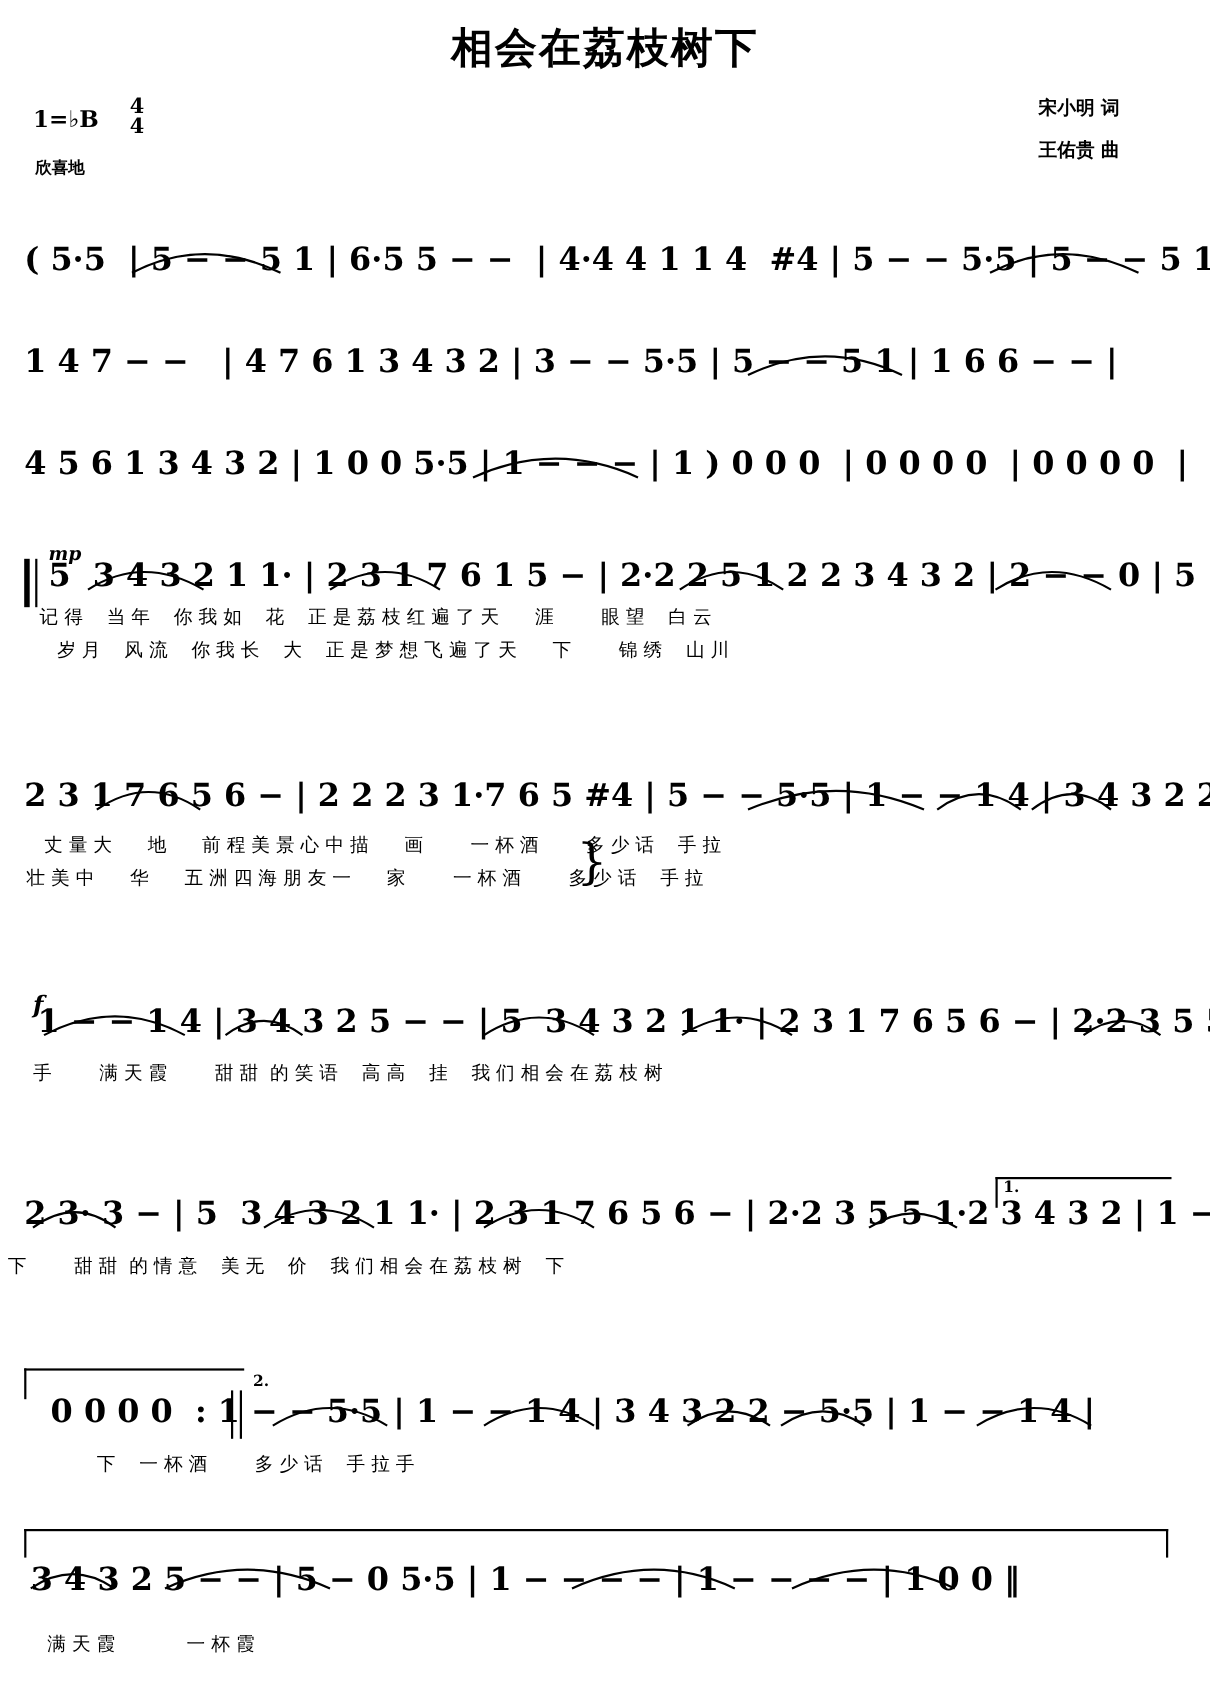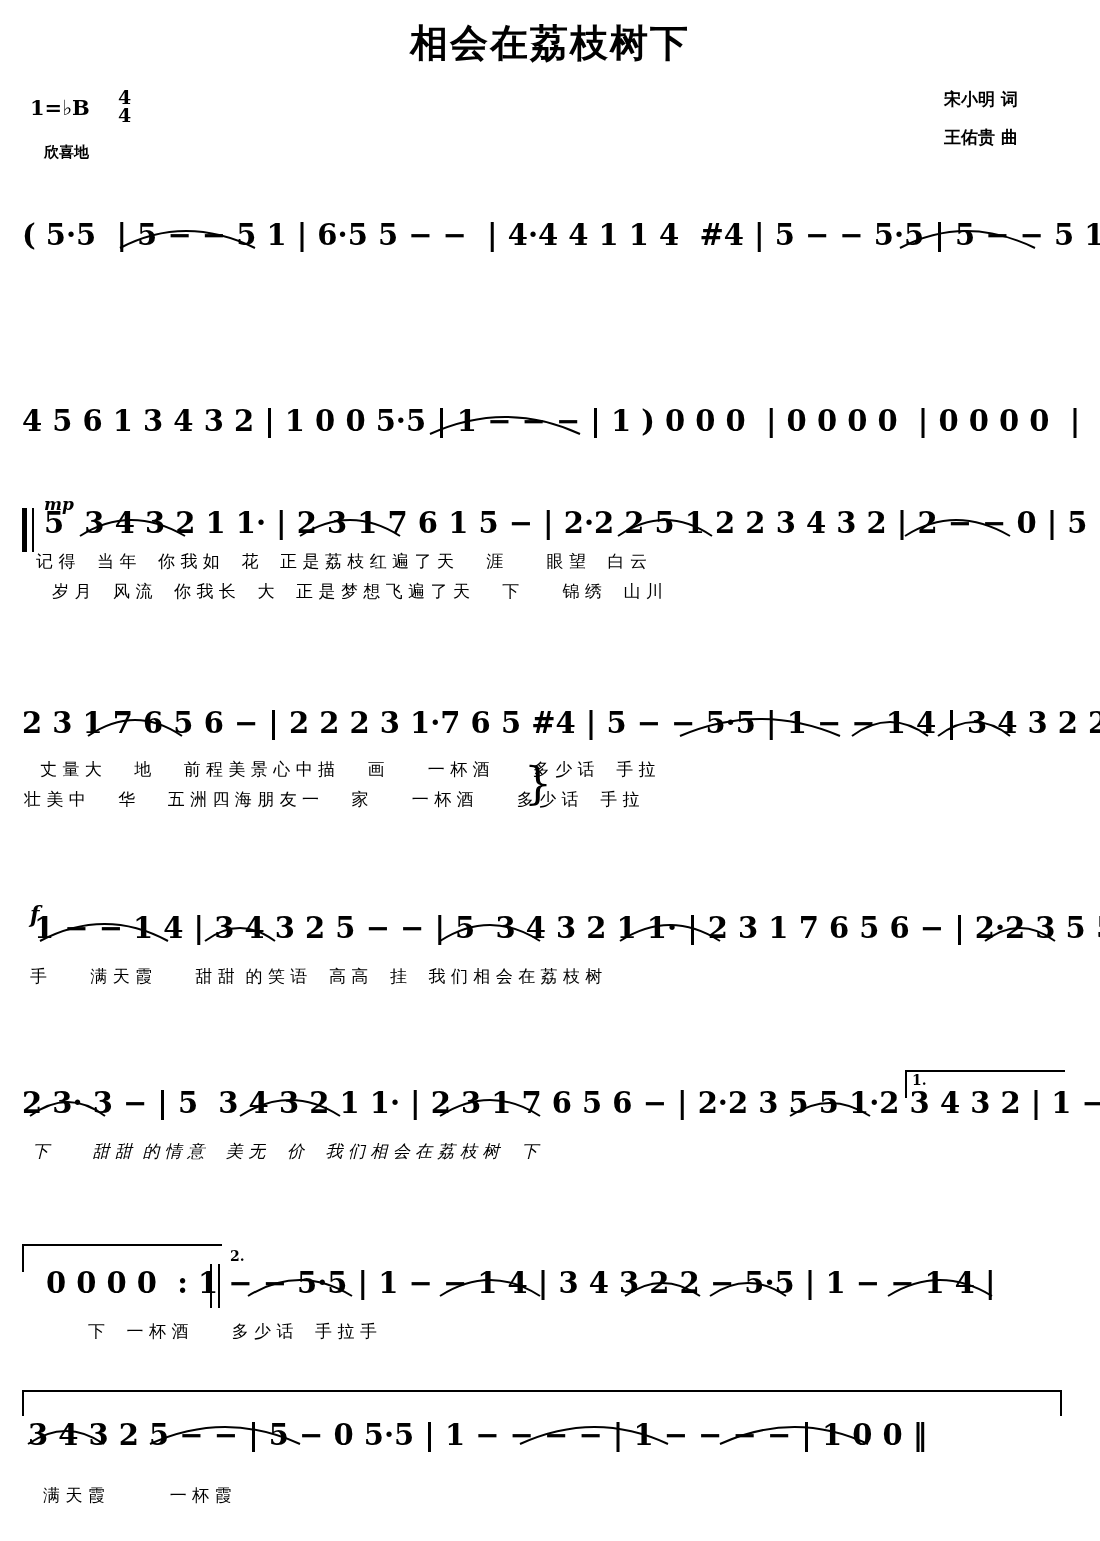--- a/index.html
+++ b/index.html
@@ -35,21 +35,21 @@
     font-family:"DejaVu Serif", serif;
   }
   .meter{
     position:absolute;left:118px;top:88px;
     font-size:19px;font-weight:bold;
     text-align:center;line-height:18px;
     font-family:"DejaVu Serif", serif;
   }
   .meter .den{border-top:0px solid #000;display:block;}
   .mood{
-    position:absolute;left:44px;top:143px;
+    position:absolute;left:32px;top:143px;
     font-size:15px;font-weight:bold;
     font-family:"DejaVu Serif", serif;
   }
 
   
   .system{position:absolute;left:0;width:1100px;}
   .notes{
     position:relative;
     font-family:"DejaVu Serif", serif;
     font-size:29px;font-weight:bold;
@@ -107,20 +107,26 @@
   <div class="mood">欣喜地</div>
 
   <div class="system" style="top:212px;">
     <svg class="slurs" width="1100" height="60">
       <path d="M120,36 Q185,2 255,36" stroke="#000" stroke-width="2" fill="none"></path>
       <path d="M900,36 Q965,2 1035,36" stroke="#000" stroke-width="2" fill="none"></path>
     </svg>
     <div class="notes" style="padding-left:22px;">( 5·5  | 5 − − 5 1 | 6·5 5 − −  | 4·4 4 1 1 4  #4 | 5 − − 5·5 | 5 − − 5 1 |</div>
   </div>
 
+  <div class="system" style="top:305px;">
+    <svg class="slurs" width="1100" height="60">
+      <path d="M680,36 Q750,2 820,36" stroke="#000" stroke-width="2" fill="none"></path>
+    </svg>
+    <div class="notes" style="padding-left:22px;">1 4 7 − −   | 4 7 6 1 3 4 3 2 | 3 − − 5·5 | 5 − − 5 1 | 1 6 6 − − |</div>
+  </div>
 
   <div class="system" style="top:398px;">
     <svg class="slurs" width="1100" height="60">
       <path d="M430,36 Q505,2 580,36" stroke="#000" stroke-width="2" fill="none"></path>
     </svg>
     <div class="notes" style="padding-left:22px;">4 5 6 1 3 4 3 2 | 1 0 0 5·5 | 1 − − − | 1 ) 0 0 0  | 0 0 0 0  | 0 0 0 0  |</div>
   </div>
 
   <div class="system" style="top:500px;">
     <div class="thickbar" style="left:22px;top:8px;height:44px;"></div>
@@ -168,21 +174,21 @@
       <path d="M30,36 Q68,8 105,36" stroke="#000" stroke-width="2" fill="none"></path>
       <path d="M240,36 Q290,4 340,36" stroke="#000" stroke-width="2" fill="none"></path>
       <path d="M440,36 Q490,4 540,36" stroke="#000" stroke-width="2" fill="none"></path>
       <path d="M790,36 Q830,10 870,36" stroke="#000" stroke-width="2" fill="none"></path>
     </svg>
 
     <div class="hline" style="left:905px;top:-10px;width:160px;"></div>
     <div class="vline" style="left:905px;top:-10px;height:28px;"></div>
     <div class="ending" style="left:912px;top:-8px;">1.</div>
     <div class="notes" style="padding-left:22px;">2 3· 3 − | 5  3 4 3 2 1 1· | 2 3 1 7 6 5 6 − | 2·2 3 5 5 1·2 3 4 3 2 | 1 − − 0 |</div>
-    <div class="lyrics" style="padding-left:32px;margin-top:10px;font-style:italic;">下        甜 甜  的 情 意    美 无    价    我 们 相 会 在 荔 枝 树    下</div>
+    <div class="lyrics" style="padding-left:7px;margin-top:10px;">下        甜 甜  的 情 意    美 无    价    我 们 相 会 在 荔 枝 树    下</div>
   </div>
 
   <div class="system" style="top:1240px;">
     <div class="hline" style="left:22px;top:4px;width:200px;"></div>
     <div class="vline" style="left:22px;top:4px;height:28px;"></div>
     <div class="ending" style="left:230px;top:8px;">2.</div>
     <div class="barline" style="left:210px;top:24px;height:44px;"></div>
     <div class="barline" style="left:218px;top:24px;height:44px;"></div>
     <svg class="slurs" width="1100" height="80" style="top:20px;">
       <path d="M248,36 Q300,4 352,36" stroke="#000" stroke-width="2" fill="none"></path>

